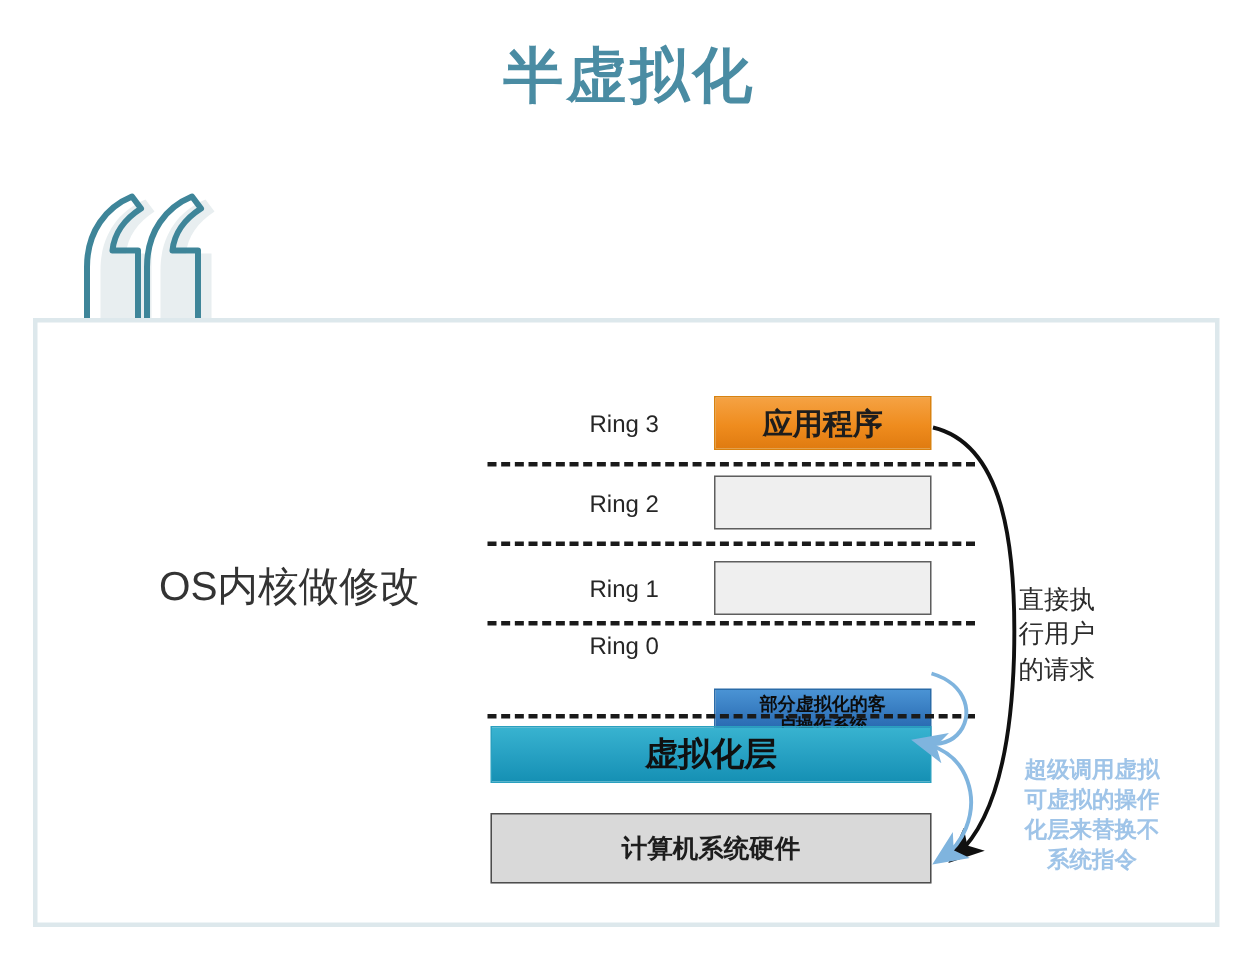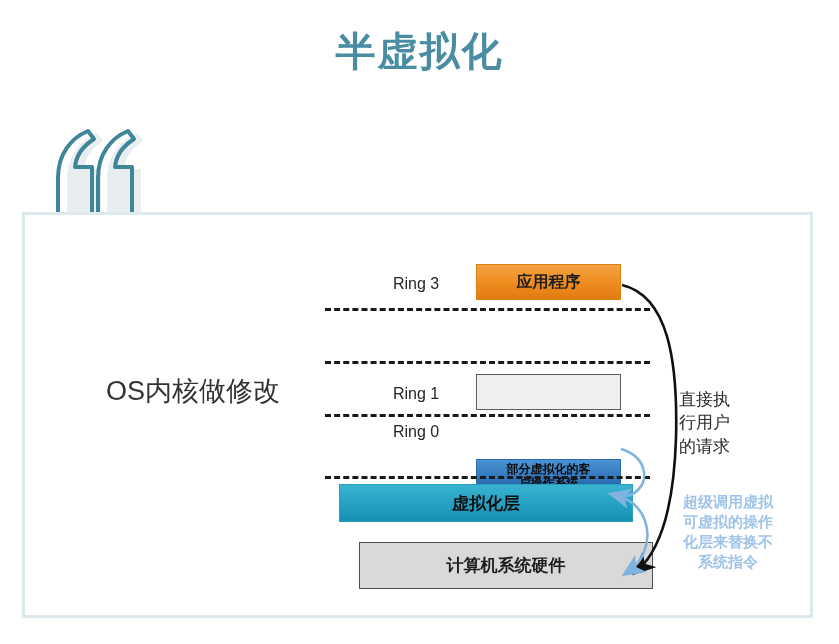--- a/index.html
+++ b/index.html
@@ -103,21 +103,21 @@
   }
   .ring-box.empty {
     background: #efefef;
     border: 1px solid #5e5e5e;
   }
   .ring-box.app {
     background: linear-gradient(to bottom, #f5a243 0%, #ef8c1e 55%, #e07b10 100%);
     border: 1px solid #d9820f;
     color: #1d1d1d;
     font-weight: bold;
-    font-size: 16px;
+    font-size: 20px;
   }
   .ring-box.guest-os {
     background: linear-gradient(to bottom, #4a93d4 0%, #2f72b8 60%, #1f5fa6 100%);
     border: 1px solid #2a6ba8;
     color: #0c0c0c;
     font-weight: bold;
     font-size: 12px;
     line-height: 1.15;
     flex-direction: column;
     margin-top: 47px;
@@ -134,42 +134,41 @@
   .layer-box {
     position: absolute;
     left: 0;
     display: flex;
     align-items: center;
     justify-content: center;
     box-sizing: border-box;
     text-align: center;
   }
   #virt-layer-box {
-    left: 14px;
+    left: 2px;
     top: 222px;
     width: 294px;
     height: 38px;
     background: linear-gradient(to bottom, #38b3d0 0%, #27a1c3 50%, #1590b4 100%);
     border: 1px solid #2aa0bf;
     color: #101010;
     font-weight: bold;
-    font-size: 17px;
+    font-size: 22px;
     text-align: right;
   }
   #hardware-box {
     left: 2px;
     top: 280px;
     width: 294px;
     height: 47px;
     background: #d9d9d9;
     border: 1px solid #4d4d4d;
     color: #1d1d1d;
     font-weight: bold;
     font-size: 17px;
-    margin-left: 32px;
   }
 
   
   #arrows-layer {
     position: absolute;
     left: 0;
     top: 0;
     width: 839px;
     height: 644px;
     pointer-events: none;
@@ -183,21 +182,21 @@
     width: 96px;
     font-size: 17px;
     color: #2b2b2b;
     line-height: 1.38;
   }
   #annotation-direct .ann-line { display: block; white-space: nowrap; }
 
   #annotation-hypercall {
     position: absolute;
     left: 660px;
-    top: 492px;
+    top: 504px;
     width: 136px;
     text-align: center;
     font-size: 15px;
     color: #9fc4e8;
     font-weight: bold;
     line-height: 1.34;
   }
   #annotation-hypercall .ann-line { display: block; white-space: nowrap; }
 </style>
 </head>
@@ -229,20 +228,26 @@
 <div id="ring-diagram">
 
   <div class="ring-row" style="top:0px;">
     <span class="ring-label">Ring 3</span>
     <div class="ring-box app">
       <span>应用程序</span>
     </div>
   </div>
   <div class="dash-line" style="top:46px;"></div>
 
+  <div class="ring-row" style="top:53px;">
+    <span class="ring-label">Ring 2</span>
+    <div class="ring-box empty">
+      <span></span>
+    </div>
+  </div>
   <div class="dash-line" style="top:99px;"></div>
 
   <div class="ring-row" style="top:110px;">
     <span class="ring-label">Ring 1</span>
     <div class="ring-box empty">
       <span></span>
     </div>
   </div>
   <div class="dash-line" style="top:152px;"></div>
 

